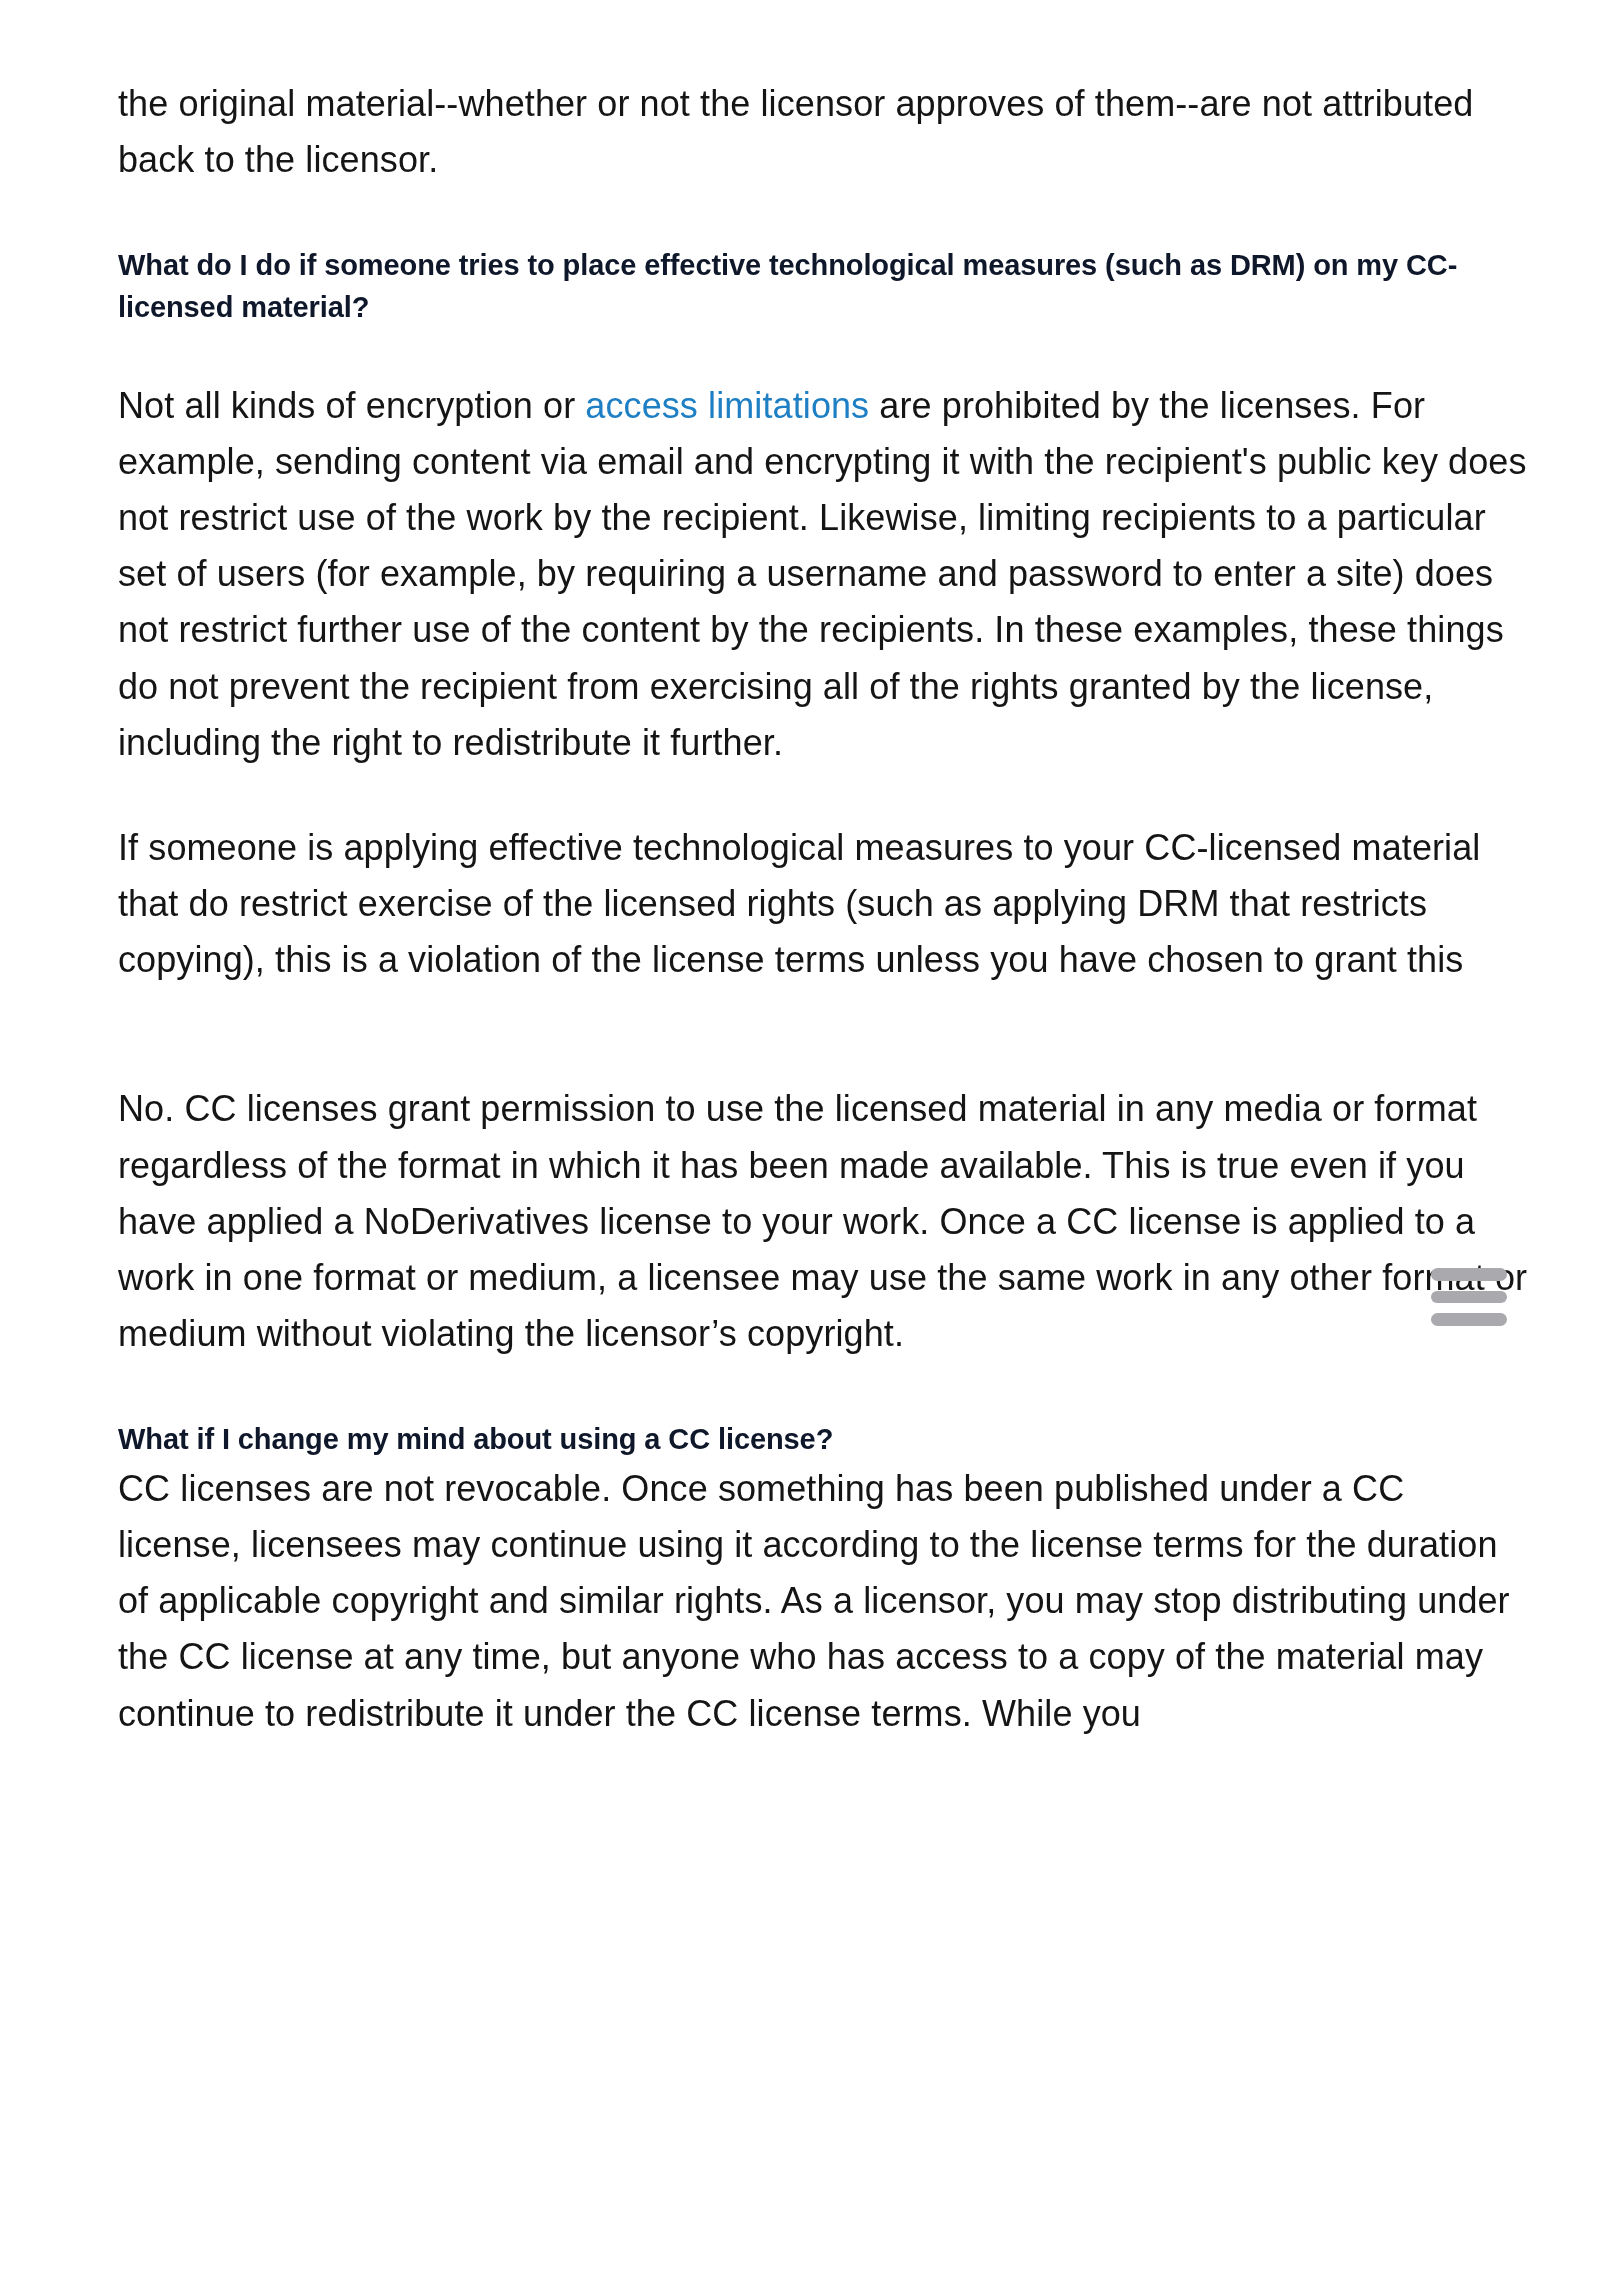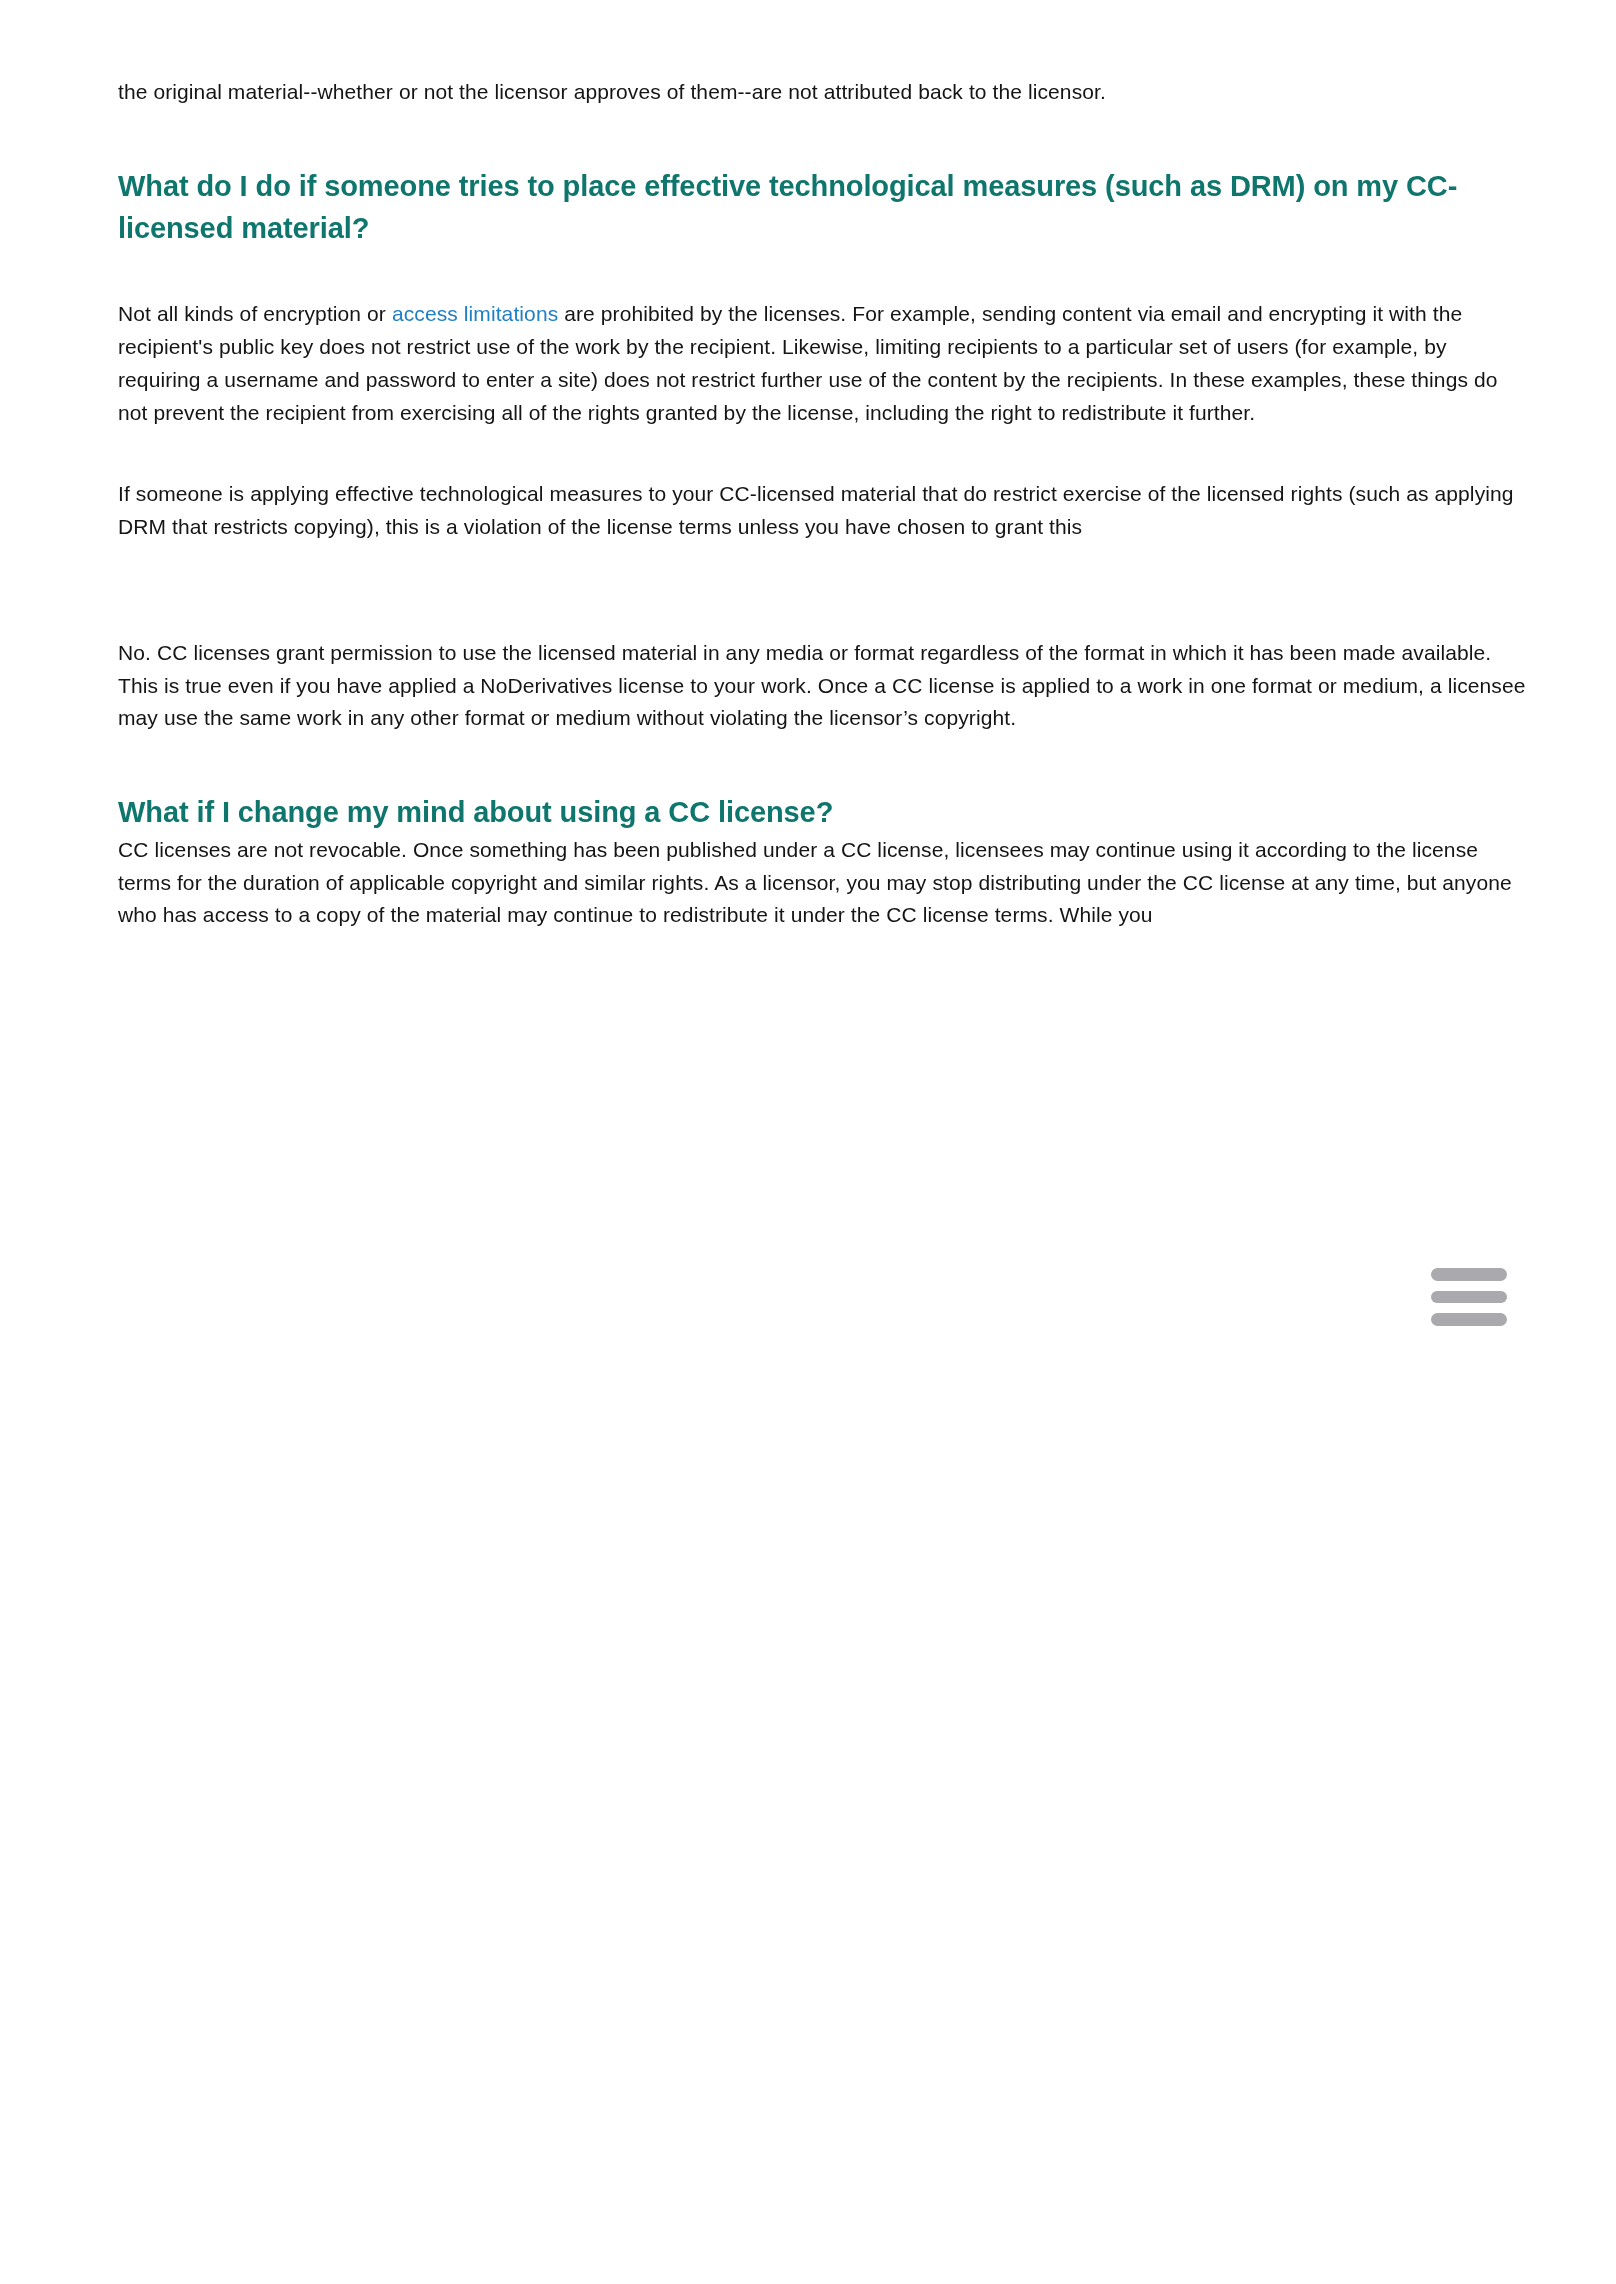--- a/index.html
+++ b/index.html
@@ -26,33 +26,33 @@
     left: 118px;
     top: 0;
     width: 1413px;
   }
   .para, .heading {
     font-family: "Liberation Sans", sans-serif;
     color: #151515;
     letter-spacing: 0.1px;
   }
   .para {
-    font-size: 21px;
+    font-size: 36px;
     line-height: 1.56;
     font-weight: 400;
     margin: 0;
     padding: 0;
   }
   .heading {
     font-size: 29px;
     line-height: 1.44;
     font-weight: 700;
     margin: 0;
     padding: 0;
-    color: #0f766e;
+    color: #0f172a;
     letter-spacing: -0.1px;
   }
   .gap-block { height: 49px; }
   .gap-heading { height: 57px; }
   a.link {
     color: #1e7fc4;
     text-decoration: none;
     cursor: pointer;
   }
   

